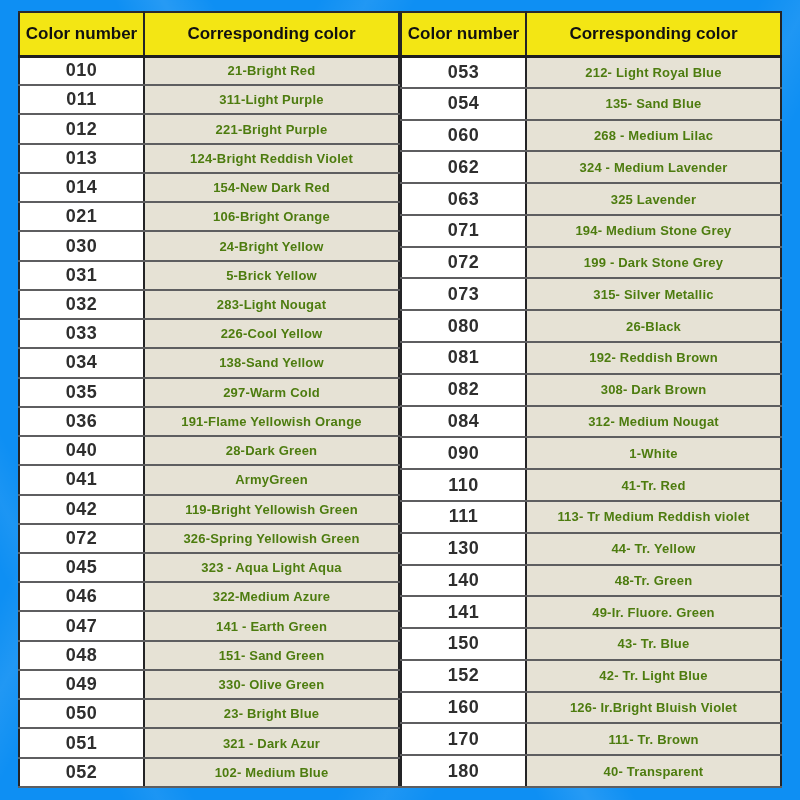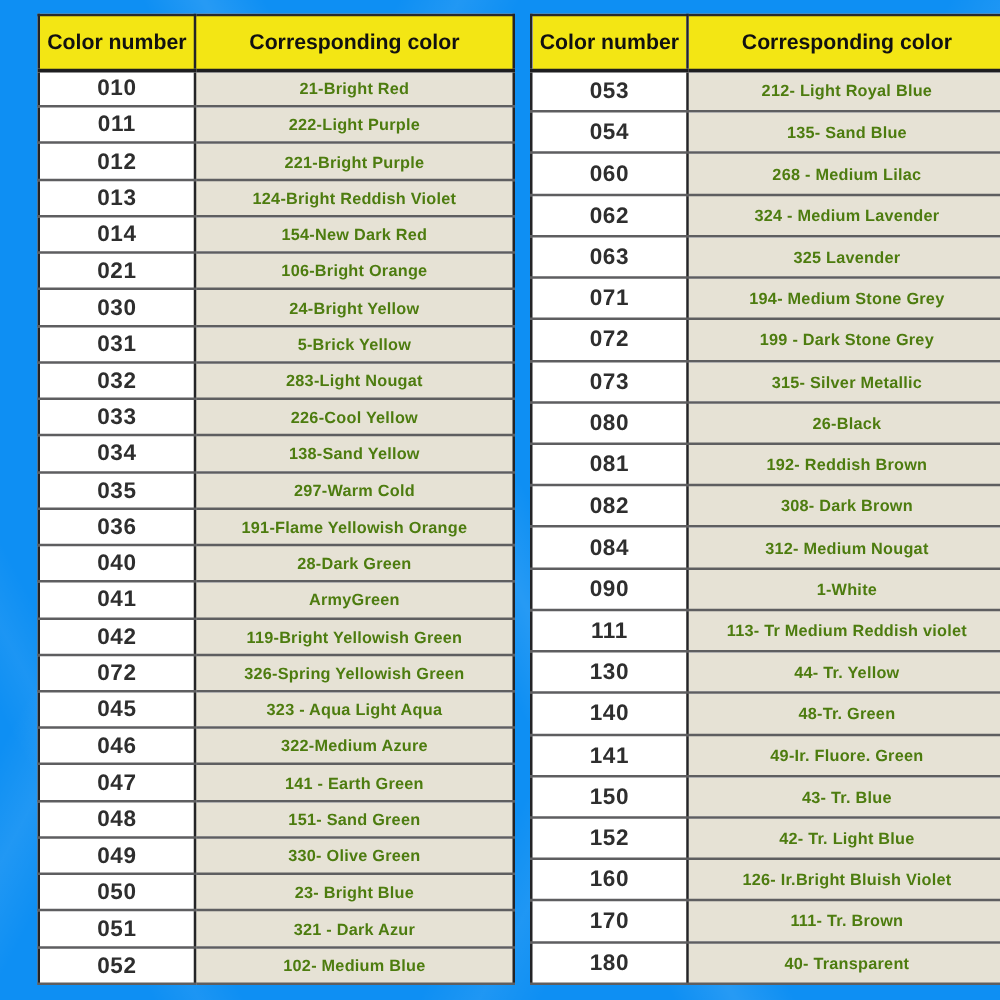--- a/index.html
+++ b/index.html
@@ -26,21 +26,20 @@
     left: 18px;
     top: 11px;
     display: flex;
   }
   table.ctable {
     border-collapse: collapse;
     table-layout: fixed;
     width: 382px;
     height: 777px;
     background: #ffffff;
-    margin-left: 12px;
   }
   table.ctable th,
   table.ctable td {
     border-top: 2px solid #5e5e60;
     border-bottom: 2px solid #5e5e60;
     border-left: 2px solid #242426;
     border-right: 2px solid #242426;
     text-align: center;
     vertical-align: middle;
     padding: 0 4px;
@@ -88,21 +87,21 @@
           <th>Corresponding color</th>
         </tr>
       </thead>
       <tbody>
           <tr>
             <td class="num">010</td>
             <td class="cname">21-Bright Red</td>
           </tr>
           <tr>
             <td class="num">011</td>
-            <td class="cname">222-Light Purple</td>
+            <td class="cname">311-Light Purple</td>
           </tr>
           <tr>
             <td class="num">012</td>
             <td class="cname">221-Bright Purple</td>
           </tr>
           <tr>
             <td class="num">013</td>
             <td class="cname">124-Bright Reddish Violet</td>
           </tr>
           <tr>
@@ -246,20 +245,24 @@
           </tr>
           <tr>
             <td class="num">084</td>
             <td class="cname">312- Medium Nougat</td>
           </tr>
           <tr>
             <td class="num">090</td>
             <td class="cname">1-White</td>
           </tr>
           <tr>
+            <td class="num">110</td>
+            <td class="cname">41-Tr. Red</td>
+          </tr>
+          <tr>
             <td class="num">111</td>
             <td class="cname">113- Tr Medium Reddish violet</td>
           </tr>
           <tr>
             <td class="num">130</td>
             <td class="cname">44- Tr. Yellow</td>
           </tr>
           <tr>
             <td class="num">140</td>
             <td class="cname">48-Tr. Green</td>

